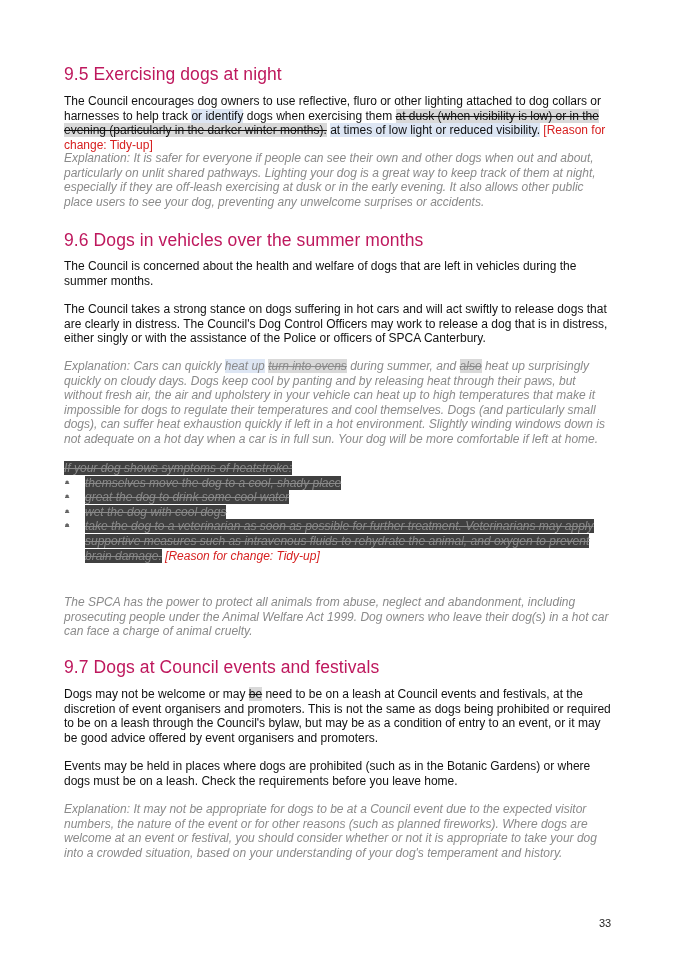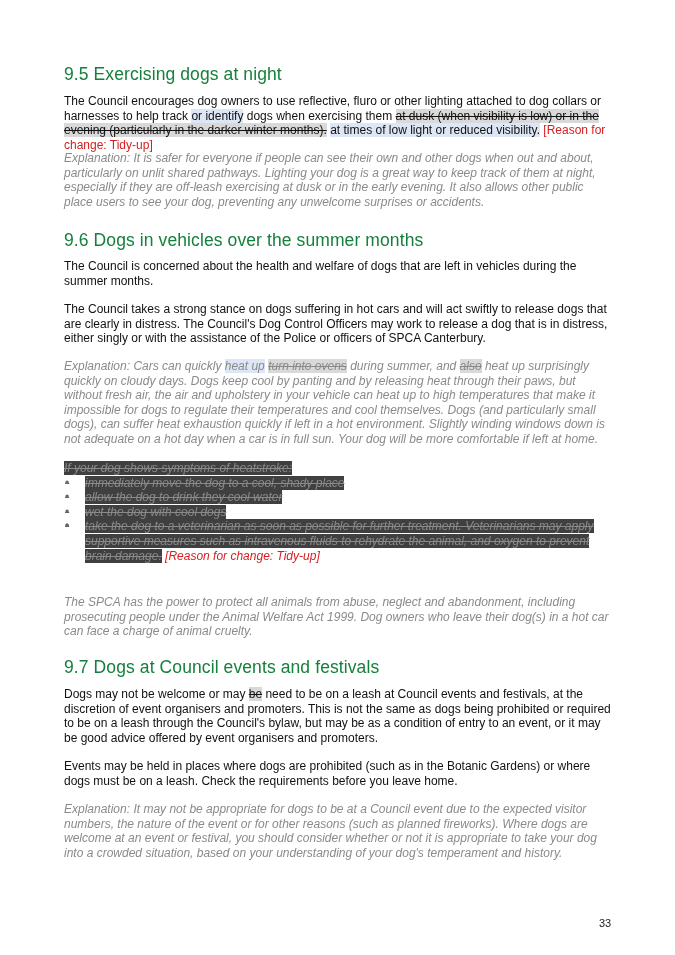--- a/index.html
+++ b/index.html
@@ -1,21 +1,21 @@
 <!DOCTYPE html>
 <html><head>
   <meta charset="utf-8">
   <style>
     html, body { margin: 0; padding: 0; background: #ffffff; }
     body { width: 675px; height: 955px; position: relative; overflow: hidden; font-family: "Liberation Sans", sans-serif; }
     .page { position: absolute; left: 64px; top: 0; width: 548px; }
     h2 {
       font-family: "Liberation Sans", sans-serif;
       font-weight: normal;
-      color: #15803d;
+      color: #be185d;
       font-size: 17.5px;
       margin: 0;
       position: absolute;
       left: 0;
       white-space: nowrap;
       letter-spacing: 0.1px;
     }
     .para {
       position: absolute;
       left: 0;
@@ -68,22 +68,22 @@
 
   <p class="para" style="top:302px;">The Council takes a strong stance on dogs suffering in hot cars and will act swiftly to release dogs that are clearly in distress. The Council's Dog Control Officers may work to release a dog that is in distress, either singly or with the assistance of the Police or officers of SPCA Canterbury.</p>
 
   <p class="para expl" style="top:359px;">
     <span>Explanation: Cars can quickly </span><span class="ins">heat up</span><span> </span><span class="del">turn into ovens</span><span> during summer, and </span><span class="del">also</span><span> heat up surprisingly quickly on cloudy days. Dogs keep cool by panting and by releasing heat through their paws, but without fresh air, the air and upholstery in your vehicle can heat up to high temperatures that make it impossible for dogs to regulate their temperatures and cool themselves. Dogs (and particularly small dogs), can suffer heat exhaustion quickly if left in a hot environment. Slightly winding windows down is not adequate on a hot day when a car is in full sun. Your dog will be more comfortable if left at home.</span>
   </p>
 
   <div class="para del-block" style="top:461px;">
     <div><span class="hl">If your dog shows symptoms of heatstroke:</span></div>
     <ul class="del-list">
-      <li><span class="bullet struck">•</span><span class="hl">immediately move the dog to a cool, shady place</span></li>
-      <li><span class="bullet struck">•</span><span class="hl">allow the dog to drink they cool water</span></li>
+      <li><span class="bullet struck">•</span><span class="hl">themselves move the dog to a cool, shady place</span></li>
+      <li><span class="bullet struck">•</span><span class="hl">great the dog to drink some cool water</span></li>
       <li><span class="bullet struck">•</span><span class="hl">wet the dog with cool dogs</span></li>
       <li><span class="bullet struck">•</span></li>
       <li><span class="bullet">•</span><span class="hl">take the dog to a veterinarian as soon as possible for further treatment. Veterinarians may apply supportive measures such as intravenous fluids to rehydrate the animal, and oxygen to prevent brain damage.</span> <span class="reason" style="text-decoration:none;">[Reason for change: Tidy-up]</span></li>
     </ul>
   </div>
 
   <p class="para expl" style="top:595px;">The SPCA has the power to protect all animals from abuse, neglect and abandonment, including prosecuting people under the Animal Welfare Act 1999. Dog owners who leave their dog(s) in a hot car can face a charge of animal cruelty.</p>
 
   <h2 style="top:657px;">9.7 Dogs at Council events and festivals</h2>
 

